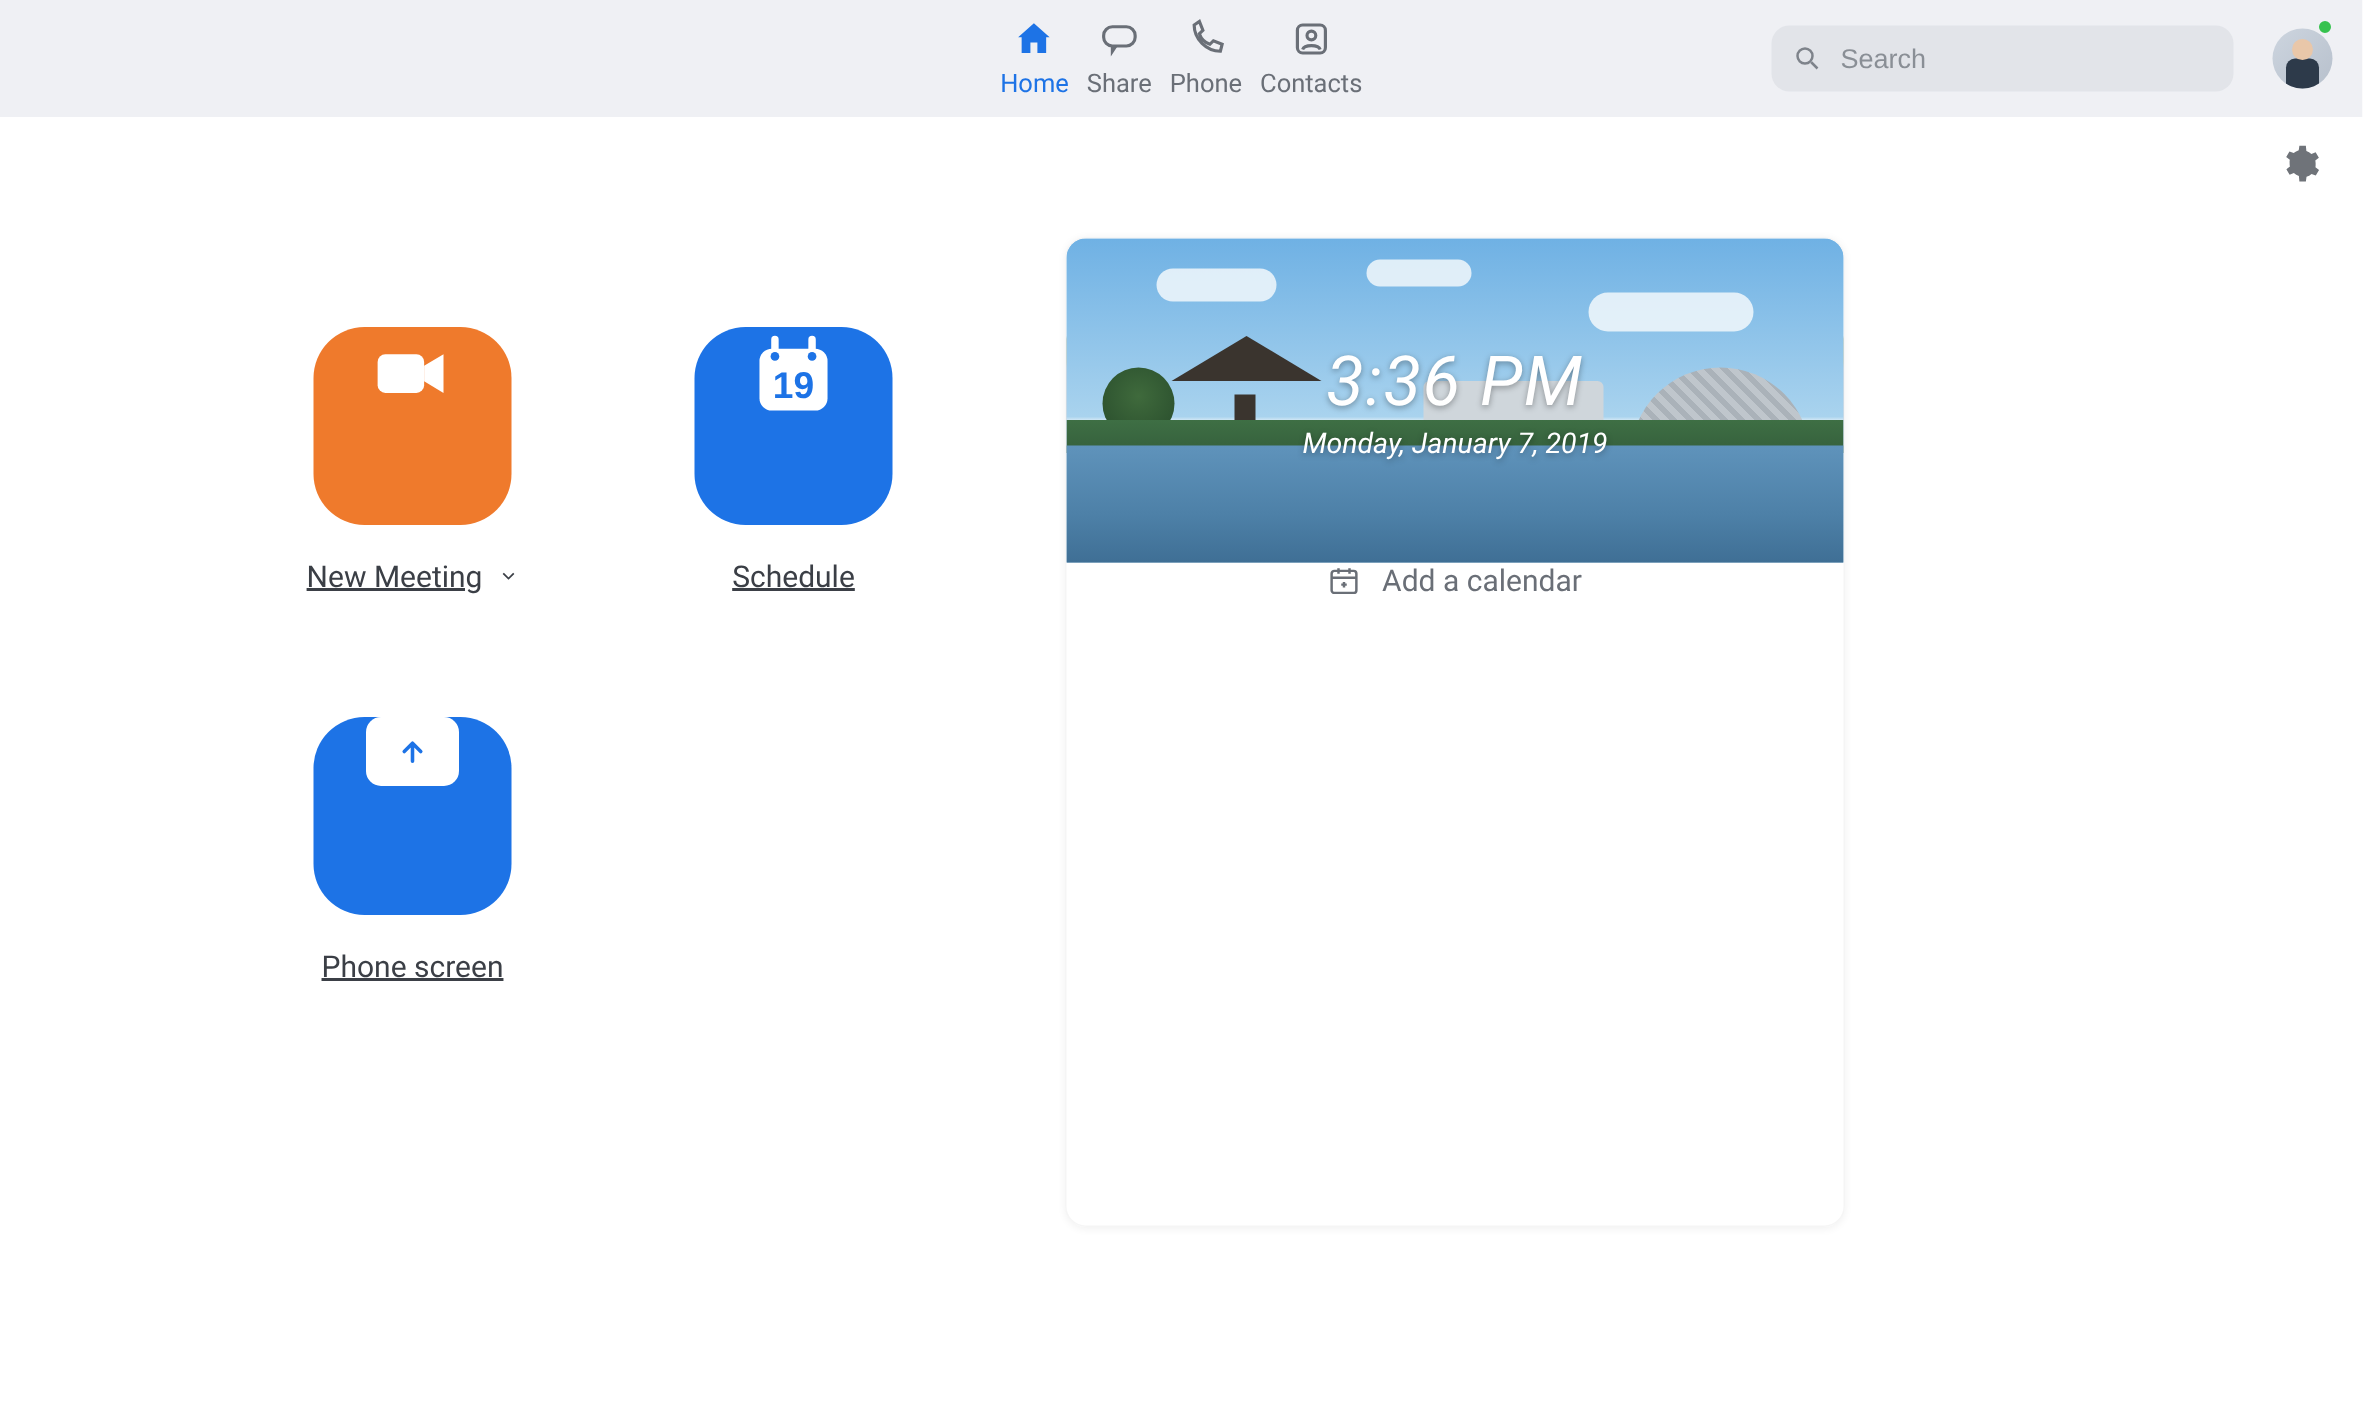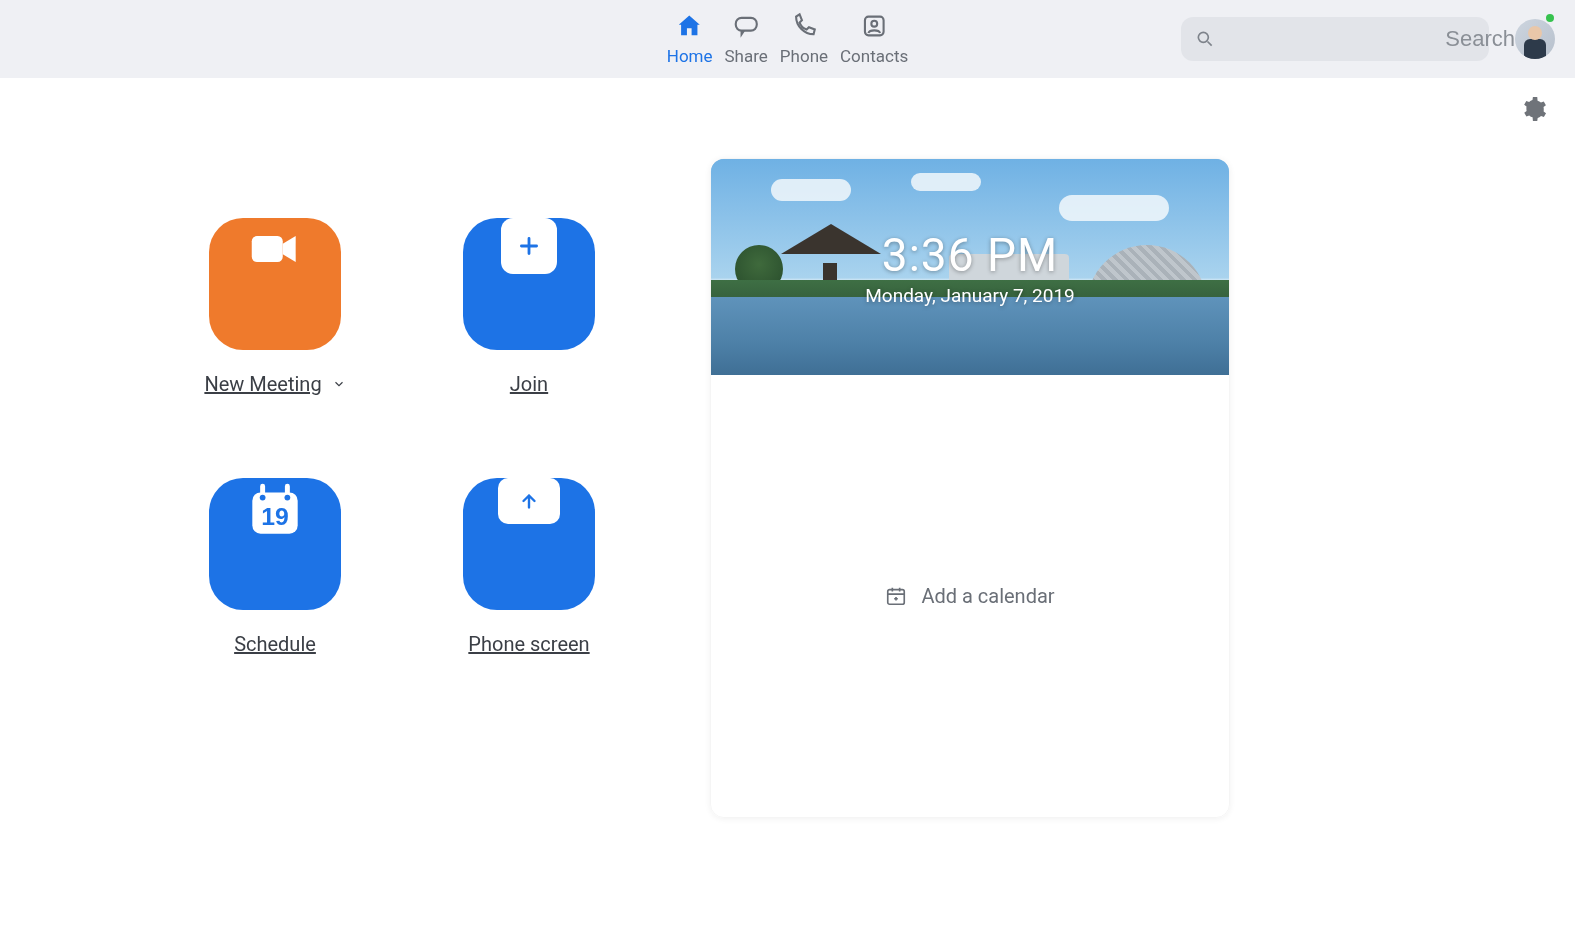--- a/index.html
+++ b/index.html
@@ -17,21 +17,21 @@
   *{box-sizing:border-box;}
 
   .topbar{height:78px;background:var(--topbar);display:flex;align-items:center;position:relative;width:100%;}
   .nav-tabs{position:absolute;left:50%;transform:translateX(-50%);display:flex;align-items:flex-end;height:100%;}
   .nav-tab{display:flex;flex-direction:column;align-items:center;gap:6px;padding:12px 6px;cursor:pointer;color:var(--muted);}
   .nav-tab.active{color:var(--accent);}
   .nav-tab .nav-label{font-size:17px;}
   .nav-tab svg{width:28px;height:28px;display:block;}
 
   .search-wrap{position:absolute;right:86px;top:50%;transform:translateY(-50%);display:flex;align-items:center;background:var(--search-bg);border-radius:12px;height:44px;width:308px;padding:0 14px;gap:10px;color:#7e838b;}
-  .search-wrap input{border:none;background:transparent;outline:none;font-size:22px;color:var(--text);flex:1;text-align:right;}
+  .search-wrap input{border:none;background:transparent;outline:none;font-size:18px;color:var(--text);flex:1;}
   .search-wrap input::placeholder{color:#8a8f96;}
 
   .avatar{position:absolute;right:20px;top:50%;transform:translateY(-50%);width:40px;height:40px;border-radius:50%;background:linear-gradient(135deg,#cdd5df 0%,#b7c0cc 100%);display:flex;align-items:flex-end;justify-content:center;overflow:hidden;}
   .avatar .body{width:22px;height:22px;background:#2d3a4a;border-radius:6px 6px 0 0;margin-bottom:-2px;}
   .avatar .head{position:absolute;top:7px;width:14px;height:14px;border-radius:50%;background:#e9c7a9;}
   .presence{position:absolute;right:19px;top:12px;width:12px;height:12px;border-radius:50%;background:#36c24e;border:2px solid var(--topbar);}
 
   .settings-row{display:flex;justify-content:flex-end;padding:18px 28px 0 0;}
   .gear{color:#6f7379;cursor:pointer;}
 
@@ -50,25 +50,25 @@
   .sky{position:absolute;inset:0;background:linear-gradient(180deg,#6fb1e4 0%,#a9d3ee 55%,#cfe6f4 56%);} 
   .clouds{position:absolute;inset:0;opacity:0.85;}
   .cloud{position:absolute;background:#f2f8fc;border-radius:50px;}
   .ground{position:absolute;left:0;right:0;top:56%;height:10%;background:linear-gradient(180deg,#3e6f44 0%,#355f3c 100%);} 
   .water{position:absolute;left:0;right:0;top:64%;bottom:0;background:linear-gradient(180deg,#5f93bb 0%,#4d80a7 60%,#3f6f95 100%);} 
   .dome{position:absolute;right:22px;top:40%;width:120px;height:60px;border-radius:60px 60px 0 0;background:repeating-linear-gradient(45deg,#bfc6cc 0 4px,#aab2b9 4px 8px);} 
   .building{position:absolute;right:160px;top:44%;width:120px;height:40px;background:#cfd6db;border-radius:4px 4px 0 0;}
   .pagoda{position:absolute;left:70px;top:30%;width:0;height:0;border-left:50px solid transparent;border-right:50px solid transparent;border-bottom:30px solid #3a342e;}
   .pagoda-stem{position:absolute;left:112px;top:48%;width:14px;height:26px;background:#3a342e;}
   .tree{position:absolute;left:24px;top:40%;width:48px;height:48px;background:radial-gradient(circle at 50% 40%,#3f6a3c 0%,#2e5430 70%);border-radius:50%;}
-  .hero-text{position:relative;z-index:2;text-shadow:0 1px 4px rgba(0,0,0,0.35);}
+  .hero-text{position:relative;z-index:2;text-shadow:0 1px 4px rgba(0,0,0,0.35);font-style:italic;}
   .time{font-size:46px;font-weight:400;letter-spacing:1px;}
   .date{font-size:19px;margin-top:2px;}
 
-  .panel-body{flex:1;display:flex;align-items:center;justify-content:center;}
+  .panel-body{flex:1;display:flex;align-items:flex-start;justify-content:center;}
   .add-cal{display:flex;align-items:center;gap:14px;color:var(--muted);font-size:20px;cursor:pointer;}
 
   svg{display:block;}
 </style>
 </head>
 <body>
 
 <div class="topbar">
   <div class="nav-tabs">
 
@@ -154,34 +154,20 @@
       <div class="action-label">
         <span>New Meeting</span>
         <span>
           <svg width="14" height="14" viewBox="0 0 24 24" fill="none" stroke="currentColor" stroke-width="2">
               <path d="M6 9l6 6 6-6"></path>
             </svg>
         </span>
       </div>
     </div>
 
-    <div class="action">
-      <div class="tile blue">
-        <div class="inner-square">
-          <span>
-            <svg width="26" height="26" viewBox="0 0 24 24" fill="none" stroke="#1d73e6" stroke-width="2.6" stroke-linecap="round">
-                <path d="M12 5v14M5 12h14"></path>
-              </svg>
-          </span>
-        </div>
-      </div>
-      <div class="action-label">
-          <span>Join</span>
-        </div>
-    </div>
 
     <div class="action">
       <div class="tile blue">
         <span>
           <svg width="66" height="66" viewBox="0 0 32 32">
             <rect x="5" y="7" width="22" height="20" rx="4" fill="#ffffff"></rect>
             <path d="M10 4v5M22 4v5" stroke="#ffffff" stroke-width="2.4" stroke-linecap="round"></path>
             <circle cx="10" cy="9.5" r="1.4" fill="#1d73e6"></circle>
             <circle cx="22" cy="9.5" r="1.4" fill="#1d73e6"></circle>
             <text x="16" y="23" text-anchor="middle" font-family="Arial" font-size="12" font-weight="600" fill="#1d73e6">19</text>

